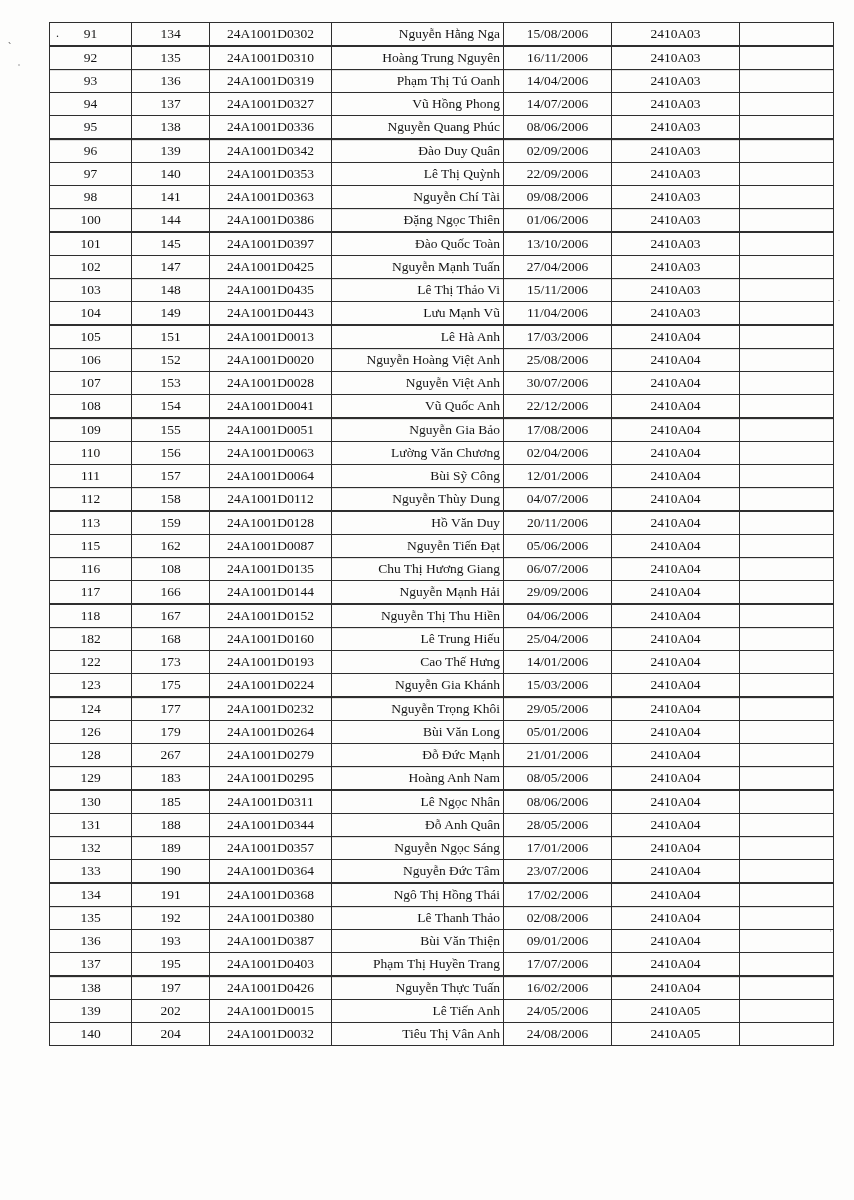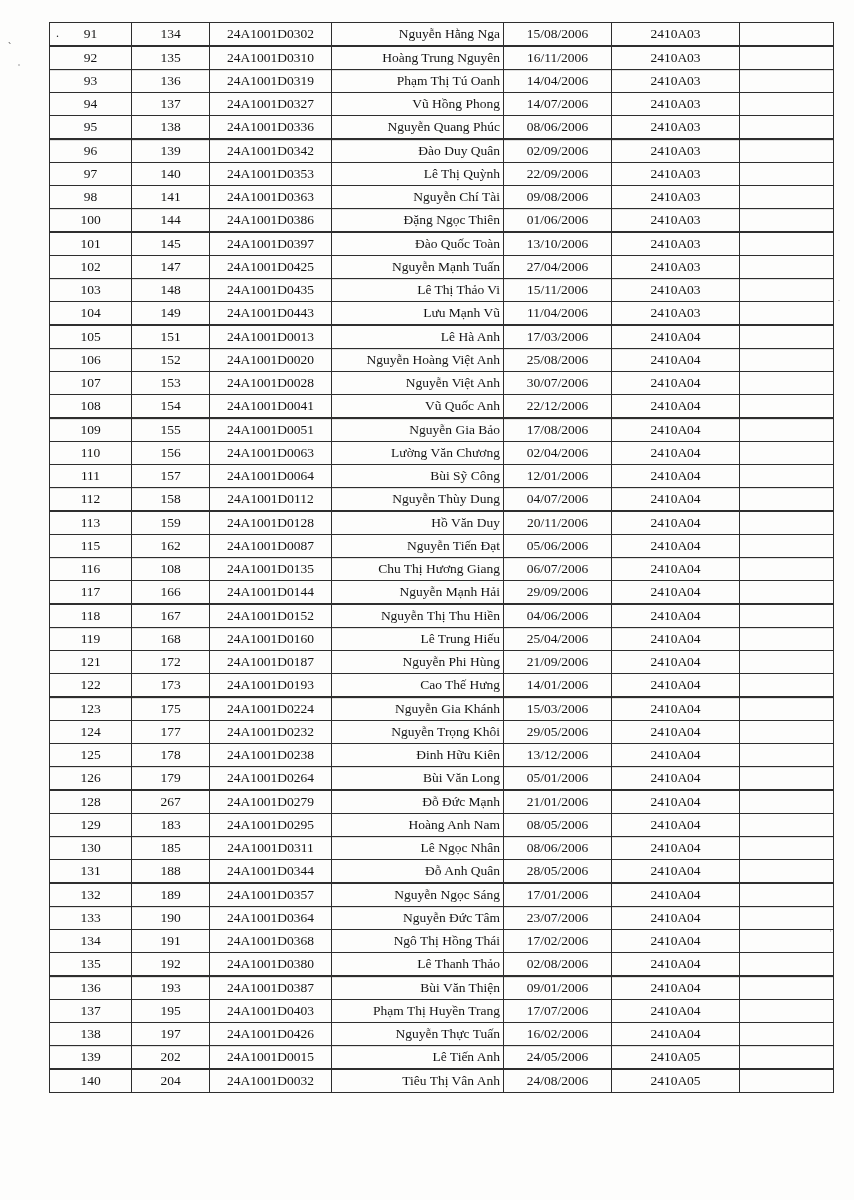--- a/index.html
+++ b/index.html
@@ -311,34 +311,25 @@
         <tr>
           <td>118</td>
           <td>167</td>
           <td>24A1001D0152</td>
           <td class="col-name">Nguyễn Thị Thu Hiền</td>
           <td>04/06/2006</td>
           <td>2410A04</td>
           <td></td>
         </tr>
         <tr>
-          <td>119</td>
+          <td>182</td>
           <td>168</td>
           <td>24A1001D0160</td>
           <td class="col-name">Lê Trung Hiếu</td>
           <td>25/04/2006</td>
-          <td>2410A04</td>
-          <td></td>
-        </tr>
-        <tr>
-          <td>121</td>
-          <td>172</td>
-          <td>24A1001D0187</td>
-          <td class="col-name">Nguyễn Phi Hùng</td>
-          <td>21/09/2006</td>
           <td>2410A04</td>
           <td></td>
         </tr>
         <tr>
           <td>122</td>
           <td>173</td>
           <td>24A1001D0193</td>
           <td class="col-name">Cao Thế Hưng</td>
           <td>14/01/2006</td>
           <td>2410A04</td>
@@ -352,29 +343,20 @@
           <td>15/03/2006</td>
           <td>2410A04</td>
           <td></td>
         </tr>
         <tr>
           <td>124</td>
           <td>177</td>
           <td>24A1001D0232</td>
           <td class="col-name">Nguyễn Trọng Khôi</td>
           <td>29/05/2006</td>
-          <td>2410A04</td>
-          <td></td>
-        </tr>
-        <tr>
-          <td>125</td>
-          <td>178</td>
-          <td>24A1001D0238</td>
-          <td class="col-name">Đinh Hữu Kiên</td>
-          <td>13/12/2006</td>
           <td>2410A04</td>
           <td></td>
         </tr>
         <tr>
           <td>126</td>
           <td>179</td>
           <td>24A1001D0264</td>
           <td class="col-name">Bùi Văn Long</td>
           <td>05/01/2006</td>
           <td>2410A04</td>

